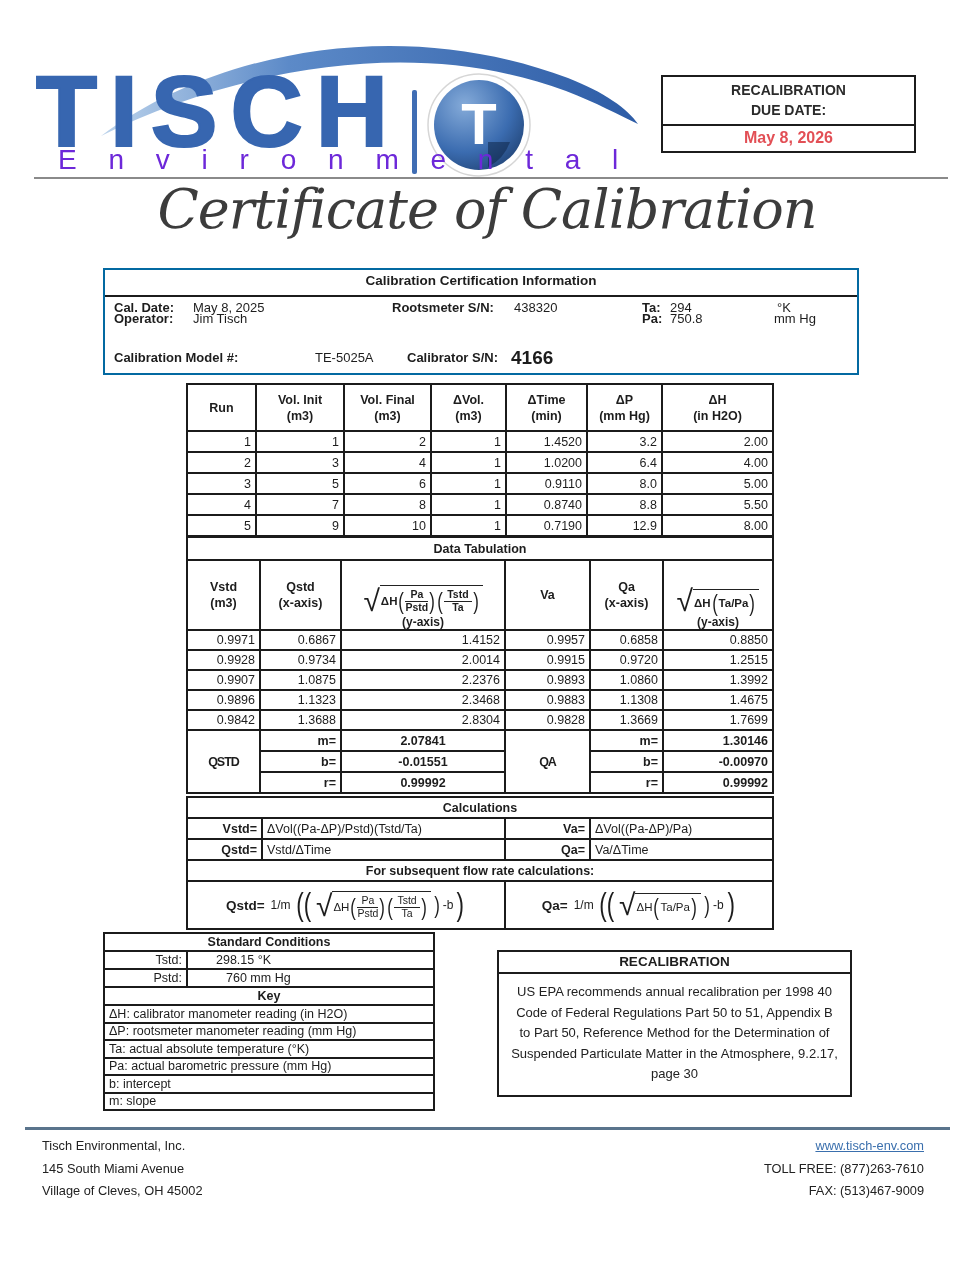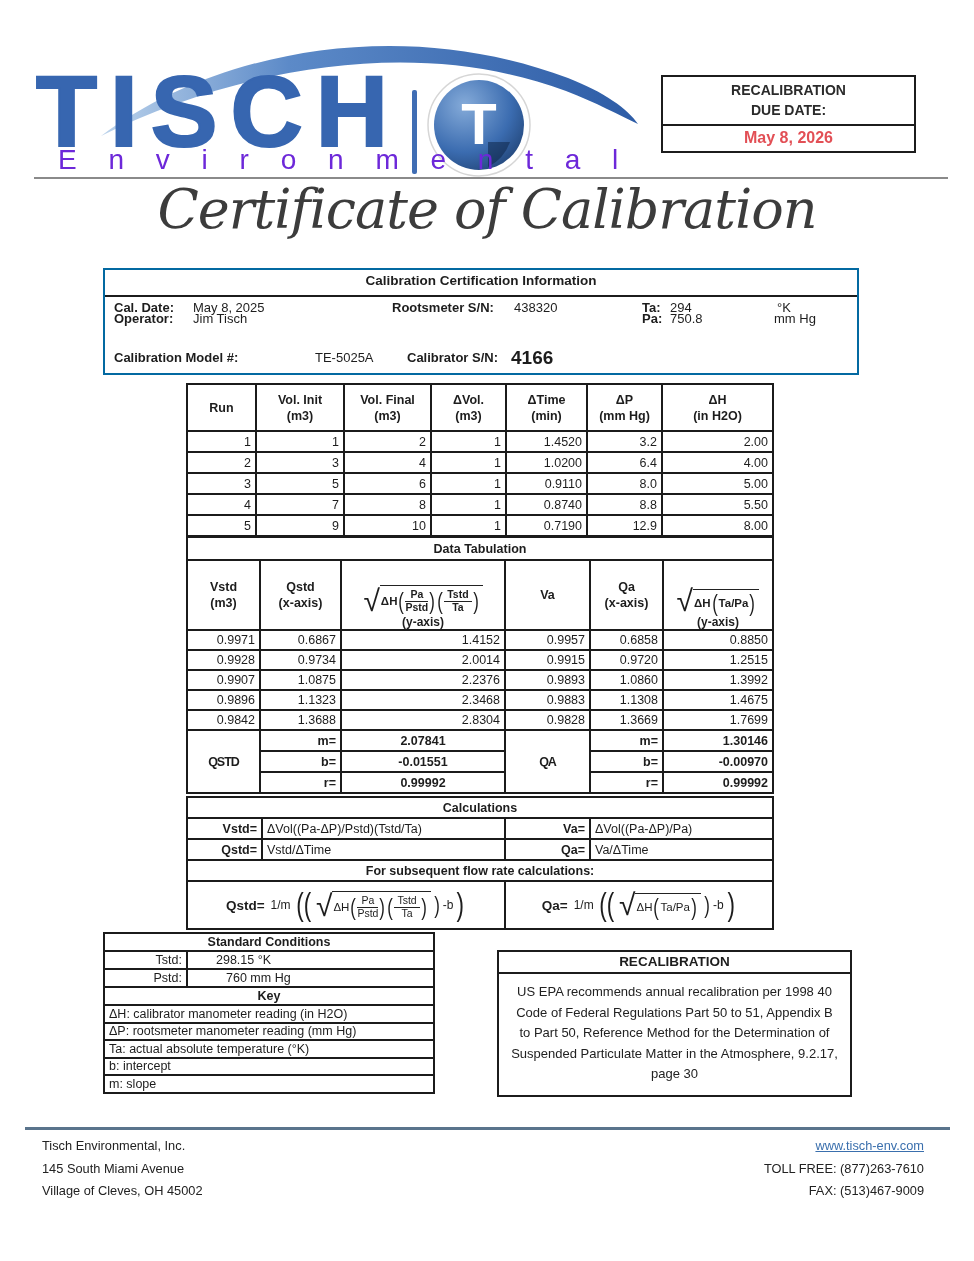--- a/index.html
+++ b/index.html
@@ -489,20 +489,23 @@
     <tr class="keyrow">
           <td colspan="2">ΔH: calibrator manometer reading (in H2O)</td>
         </tr>
     <tr class="keyrow">
           <td colspan="2">ΔP: rootsmeter manometer reading (mm Hg)</td>
         </tr>
     <tr class="keyrow">
           <td colspan="2">Ta: actual absolute temperature (°K)</td>
         </tr>
     <tr class="keyrow">
+          <td colspan="2">Pa: actual barometric pressure (mm Hg)</td>
+        </tr>
+    <tr class="keyrow">
           <td colspan="2">b: intercept</td>
         </tr>
     <tr class="keyrow">
           <td colspan="2">m: slope</td>
         </tr>
   </tbody>
     </table>
 
   <div class="recal-note">
     <div class="hd">RECALIBRATION</div>

